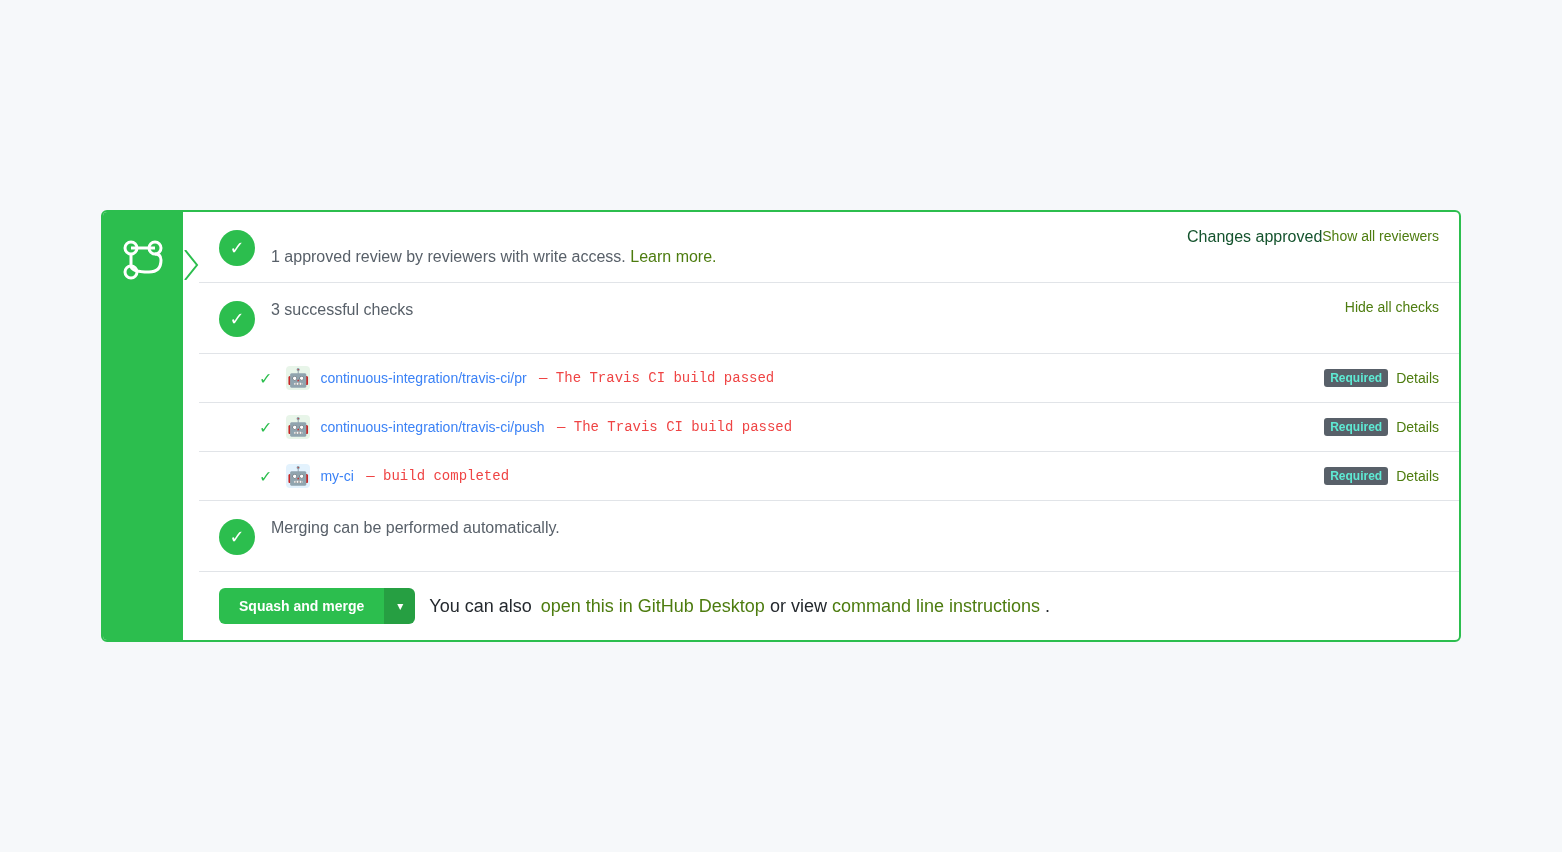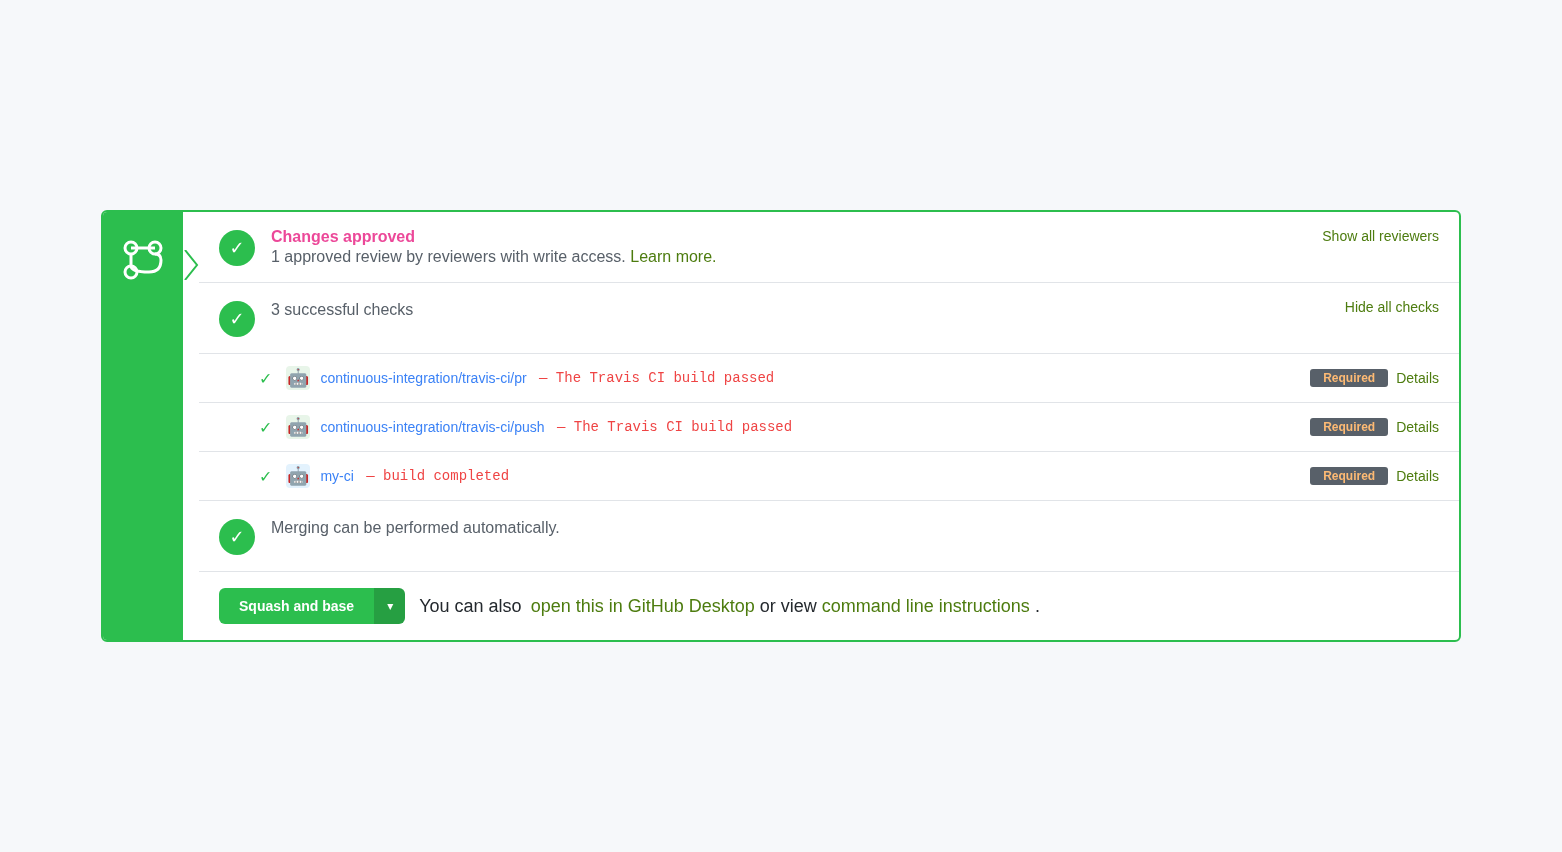--- a/index.html
+++ b/index.html
@@ -83,22 +83,23 @@
       color: white;
       font-size: 18px;
     }
 
     .section-body {
       flex: 1;
     }
 
     .section-title {
       font-size: 16px;
-      font-weight: 700;
-      color: #ec4899;
+      font-weight: 400;
+      color: #14532d;
+      text-align: right;
     }
 
     .section-subtitle {
       font-size: 16px;
       color: #586069;
       margin-top: 2px;
     }
 
     .section-action {
       margin-left: auto;
@@ -153,24 +154,24 @@
 
     .check-actions {
       margin-left: auto;
       display: flex;
       align-items: center;
       gap: 8px;
     }
 
     .required-badge {
       background: #586069;
-      color: #fdba74;
+      color: #5eead4;
       font-size: 12px;
       font-weight: 600;
-      padding: 2px 13px;
+      padding: 2px 6px;
       border-radius: 3px;
     }
 
     
     .merge-section {
       padding: 16px 20px;
       display: flex;
       align-items: center;
       gap: 14px;
     }
@@ -301,21 +302,21 @@
       <div class="section-icon">
         <div class="green-circle">✓</div>
       </div>
       <div class="section-body">
         <div class="section-subtitle">Merging can be performed automatically.</div>
       </div>
     </div>
 
     <div class="merge-section">
       <div class="squash-merge-btn">
-        <button class="squash-merge-main">Squash and base</button>
+        <button class="squash-merge-main">Squash and merge</button>
         <button class="squash-merge-dropdown">
           <span>▾</span>
         </button>
       </div>
       <div class="merge-info">
         <span>You can also</span>
         <a class="link-blue" style="margin-left:4px;">open this in GitHub Desktop</a>
         <span> or view </span>
         <a class="link-blue">command line instructions</a>
         <span>.</span>

